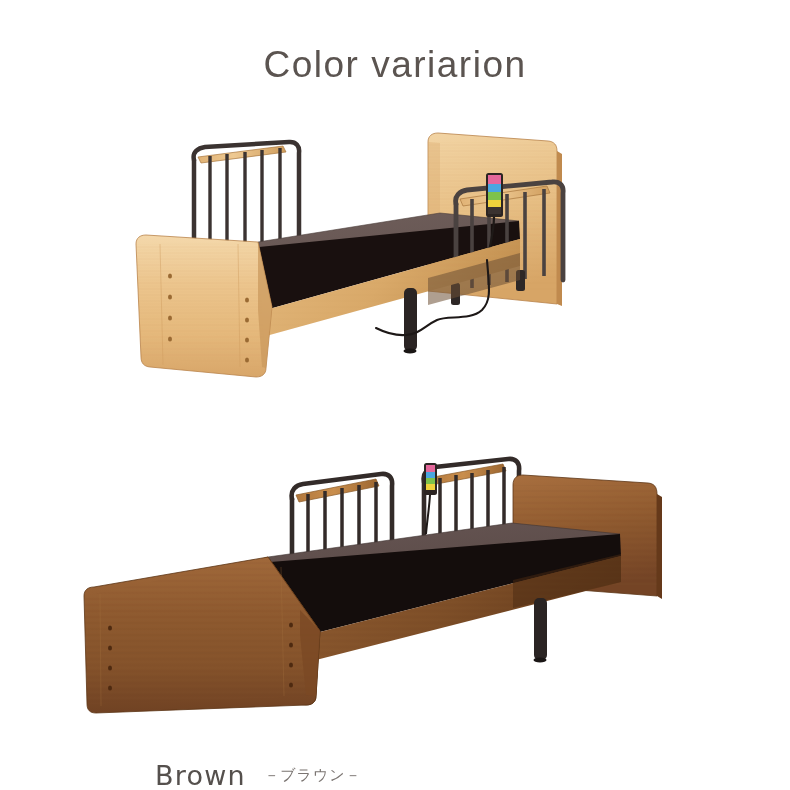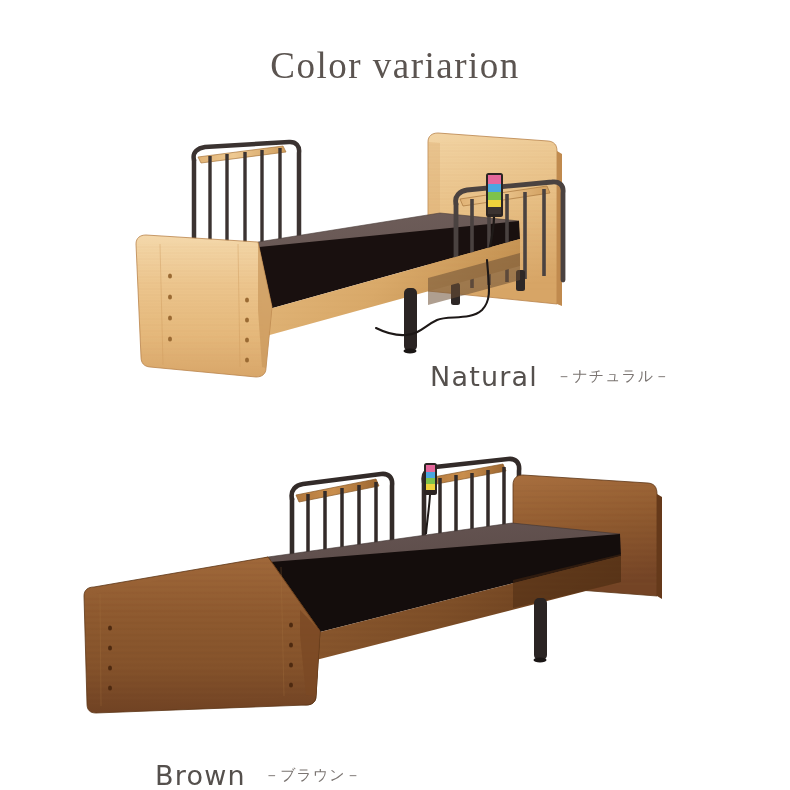--- a/index.html
+++ b/index.html
@@ -13,21 +13,21 @@
   .page{position:relative;width:790px;height:790px;background:#fff;}
 
   
   .title{
     position:absolute;left:0;top:44px;width:790px;
     text-align:center;
     font-size:37px;
     letter-spacing:1.5px;
     color:#5b5450;
     font-weight:400;
-    font-family:Liberation Serif, serif;
+    font-family:Liberation Sans, sans-serif;
   }
 
   
   .variant{position:absolute;}
   #variant-natural{left:0;top:120px;width:790px;height:280px;}
   #variant-brown{left:0;top:430px;width:790px;height:290px;}
 
   .bed-figure{position:absolute;left:0;top:0;}
 
   
@@ -184,24 +184,20 @@
         <ellipse cx="410" cy="231" rx="6.5" ry="2.6" fill="#1a1615"></ellipse>
       </g>
 
       <g>
         <path d="M487,140 C489,166 492,180 482,190 C470,201 448,195 437,200
                  C424,206 420,214 406,215 C394,216 384,212 376,208" fill="none" stroke="#1d1817" stroke-width="2.1" stroke-linecap="round"></path>
       </g>
     </svg>
   </div>
 
-  <div class="caption" id="caption-natural">
-    <span class="name">Natural</span>
-    <span class="kana">－ナチュラル－</span>
-  </div>
 
   <div class="variant" id="variant-brown">
     <svg class="bed-figure" width="790" height="290" viewBox="0 0 790 290">
       <defs>
         <linearGradient id="bWoodV" x1="0" y1="0" x2="0" y2="1">
           <stop offset="0%" stop-color="#a0683a"></stop>
           <stop offset="35%" stop-color="#8f5a2f"></stop>
           <stop offset="70%" stop-color="#84522a"></stop>
           <stop offset="100%" stop-color="#704223"></stop>
         </linearGradient>

